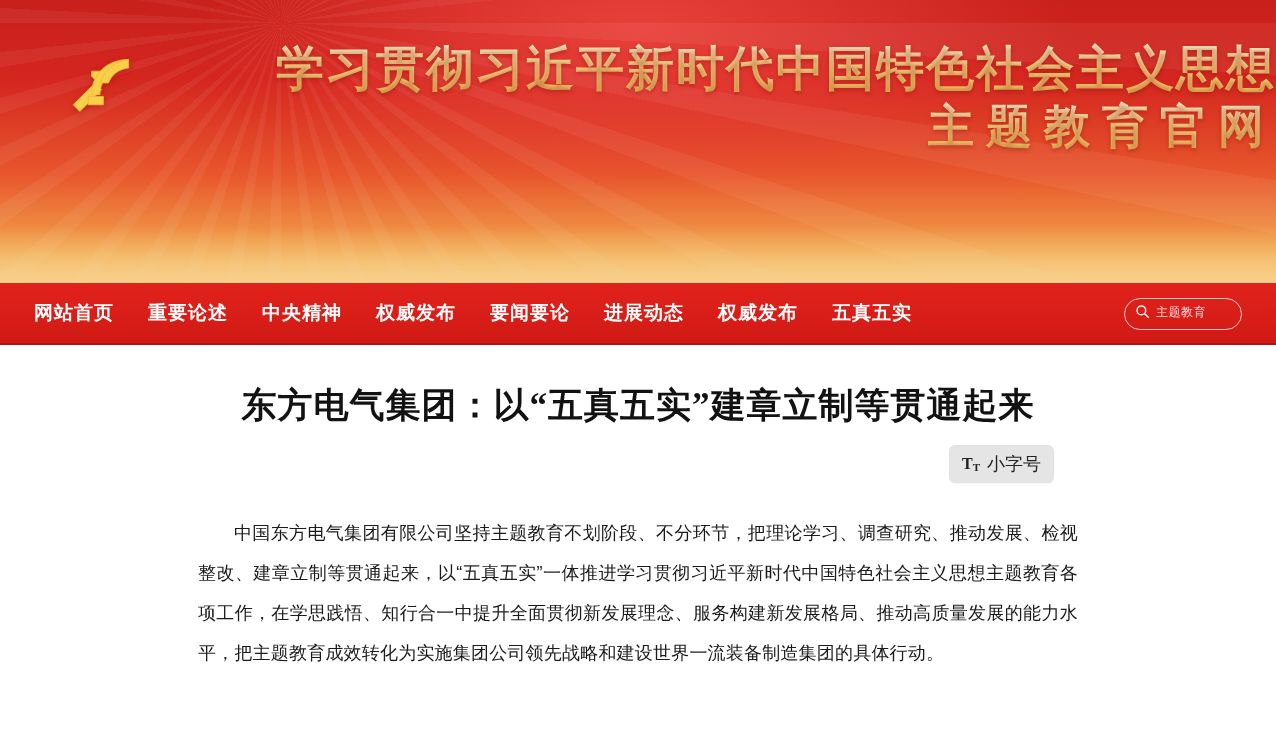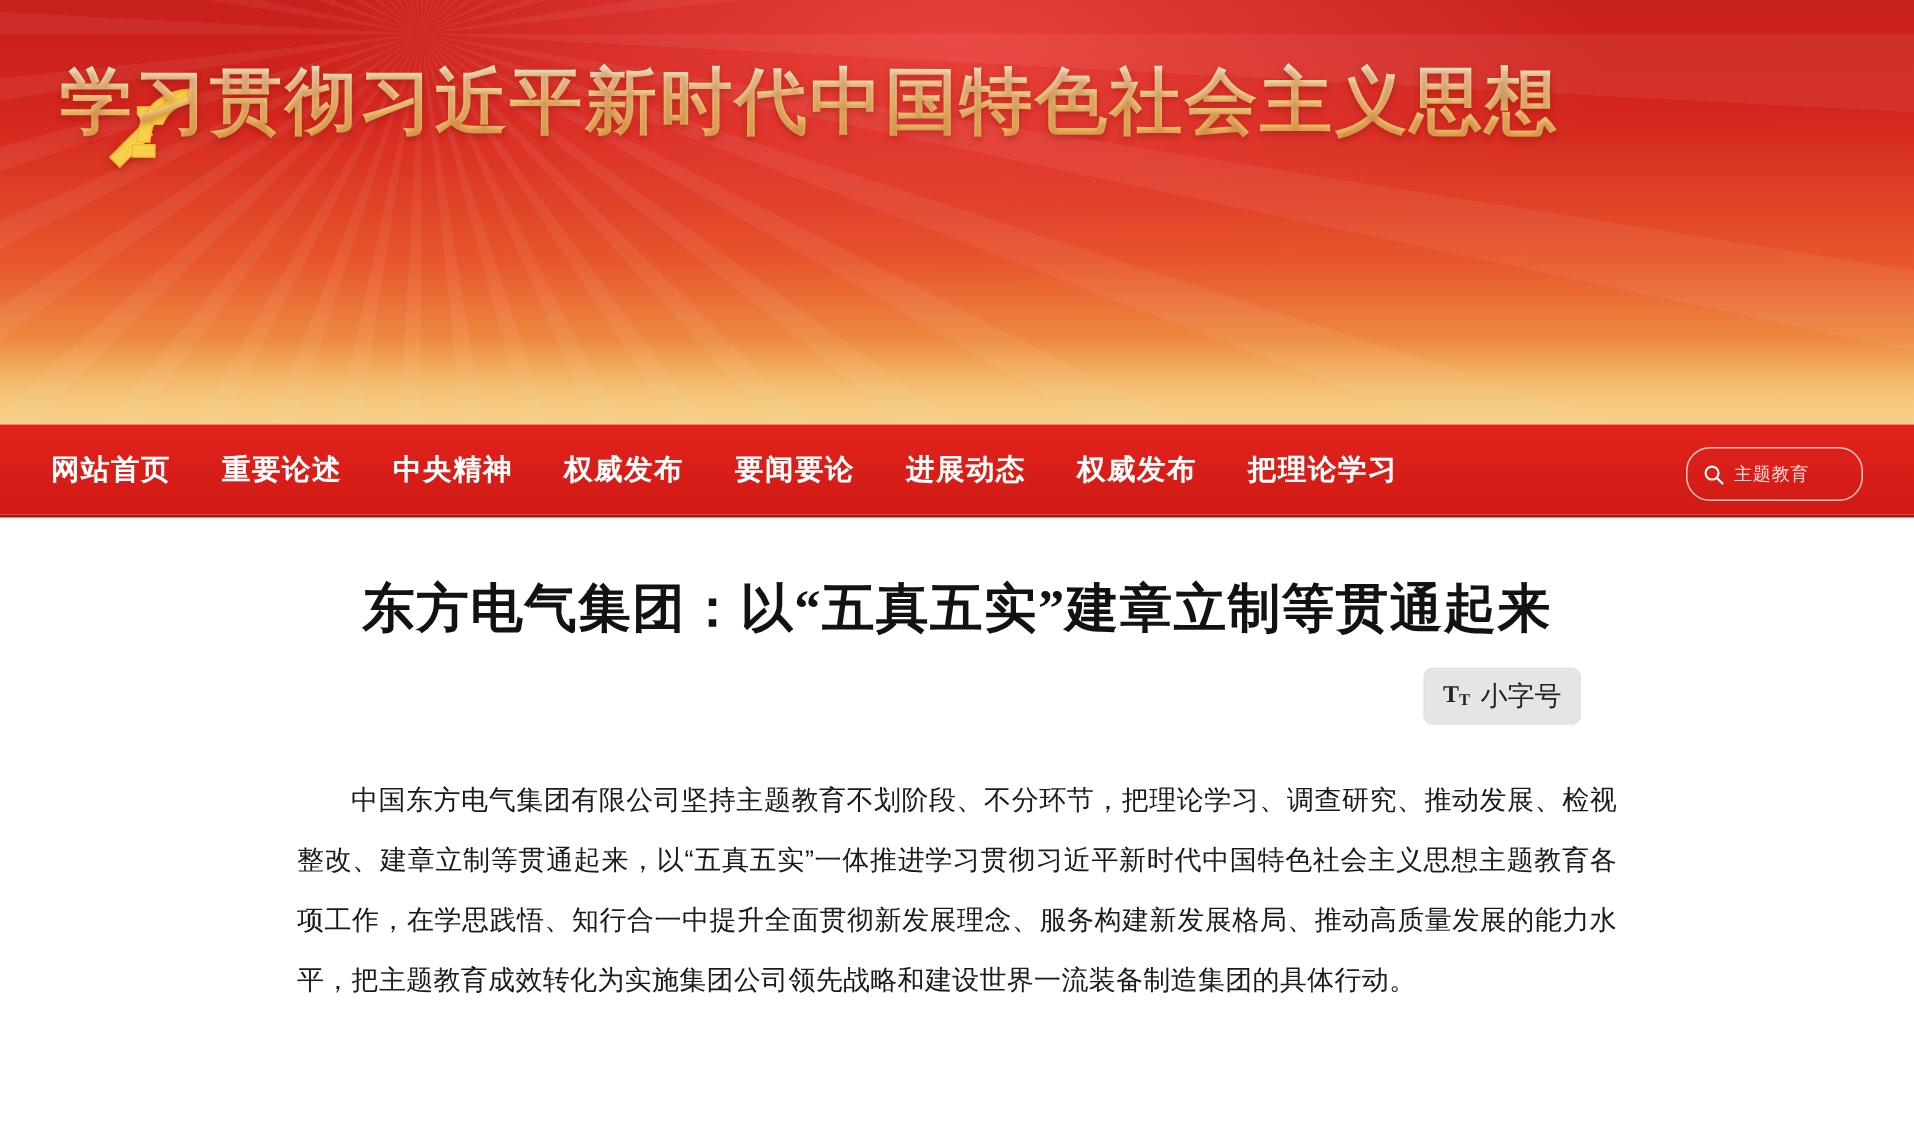--- a/index.html
+++ b/index.html
@@ -44,21 +44,21 @@
     top: 46px;
     width: 84px;
     height: 84px;
   }
   .emblem svg { display:block; width:100%; height:100%; filter: drop-shadow(0 2px 3px rgba(120,10,0,.35)); }
 
   .banner-titles {
     position: absolute;
     left: 0; right: 0;
     top: 40px;
-    text-align: left;
+    text-align: right;
   }
   .banner-title-1, .banner-title-2 {
     font-family: "Liberation Serif", "DejaVu Serif", serif;
     font-weight: bold;
     color: #ffe9a8;
     background: linear-gradient(180deg, #fff6d8 0%, #ffe08a 45%, #f6c25a 100%);
     -webkit-background-clip: text;
     background-clip: text;
     -webkit-text-fill-color: transparent;
     text-shadow: 0 2px 4px rgba(120,12,0,.35);
@@ -106,22 +106,22 @@
 
   .search-box {
     position: absolute;
     right: 34px;
     top: 15px;
     width: 118px;
     height: 32px;
     border: 1px solid rgba(255,255,255,.75);
     border-radius: 16px;
     display: flex;
-    align-items: center;
-    padding: 17px 10px;
+    align-items: flex-start;
+    padding: 5px 10px;
     gap: 6px;
     cursor: text;
   }
   .search-icon {
     width: 15px; height: 15px;
     flex: 0 0 auto;
   }
   .search-icon svg { display:block; }
   .search-text {
     color: #ffdede;
@@ -216,34 +216,35 @@
 
         <path d="M84 16 C58 16 40 34 40 58 L50 58 C50 40 64 26 84 26 Z"></path>
         <path d="M84 16 L84 26 C72 28 64 34 60 44 L50 44 C56 28 68 18 84 16 Z"></path>
         <path d="M36 60 L54 60 L54 70 L36 70 Z"></path>
       </g>
     </svg>
   </div>
 
   <div class="banner-titles">
     <div class="banner-title-1">学习贯彻习近平新时代中国特色社会主义思想</div>
+    <div class="banner-title-2">主题教育官网</div>
   </div>
 
 </div>
 
 <div class="nav">
   <div class="nav-items">
     <div class="nav-item">网站首页</div>
     <div class="nav-item">重要论述</div>
     <div class="nav-item">中央精神</div>
     <div class="nav-item">权威发布</div>
     <div class="nav-item">要闻要论</div>
     <div class="nav-item">进展动态</div>
     <div class="nav-item">权威发布</div>
-    <div class="nav-item">把理论学习</div>
+    <div class="nav-item">五真五实</div>
   </div>
 
   <div class="search-box">
     <span class="search-icon">
       <svg width="15" height="15" viewBox="0 0 16 16" xmlns="http://www.w3.org/2000/svg">
         <circle cx="6.8" cy="6.8" r="4.6" fill="none" stroke="#ffffff" stroke-width="1.5"></circle>
         <line x1="10.4" y1="10.4" x2="14.2" y2="14.2" stroke="#ffffff" stroke-width="1.6" stroke-linecap="round"></line>
       </svg>
     </span>
     <span class="search-text">主题教育</span>

